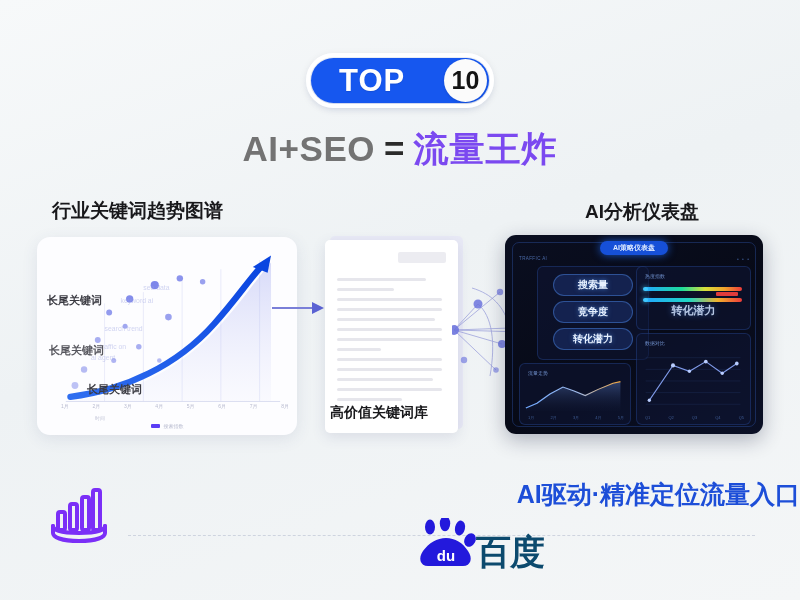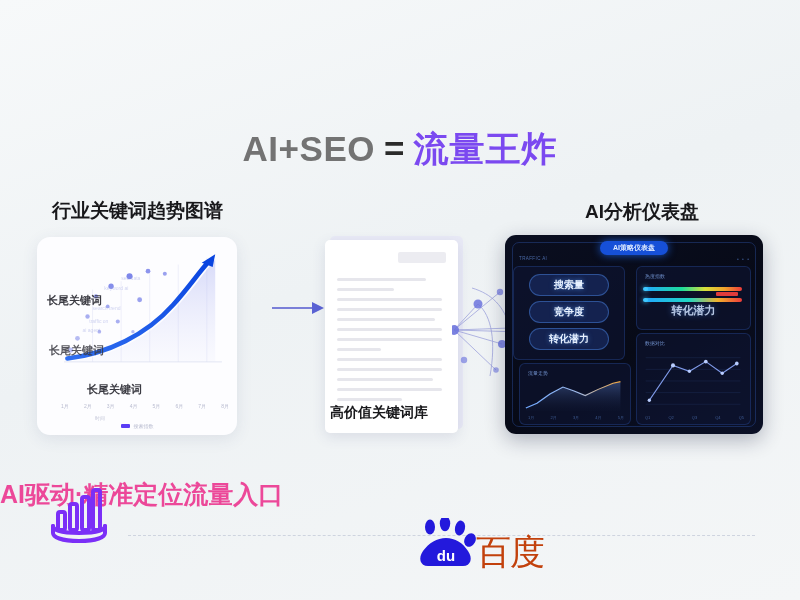--- a/index.html
+++ b/index.html
@@ -44,21 +44,21 @@
   .h-eq{color:#2b2b2b;margin:0 9px;}
   .h-pur{color:#7b49f0;letter-spacing:1px;text-align:center;}
 
   
   .cap{position:absolute;font-size:19px;font-weight:bold;color:#18181b;white-space:nowrap;}
   .cap-left{left:52px;top:198px;}
   .cap-right{left:585px;top:199px;}
 
   
   .card-left{
-    position:absolute;left:37px;top:237px;width:200px;height:198px;
+    position:absolute;left:37px;top:237px;width:260px;height:198px;
     background:#fdfdff;border-radius:13px;
     box-shadow:0 4px 16px rgba(60,70,120,.10);overflow:hidden;
   }
   .card-left .plot{position:absolute;left:22px;top:14px;right:10px;bottom:38px;}
   .kw-label{
     position:absolute;color:#3a3a42;font-size:11px;font-weight:bold;white-space:nowrap;
   }
   .kw1{left:10px;top:56px;}
   .kw2{left:12px;top:106px;opacity:.85;}
   .kw3{left:50px;top:145px;}
@@ -110,21 +110,21 @@
     position:absolute;left:50%;transform:translateX(-50%);top:6px;
     padding:2px 13px;border-radius:9px;background:#1650d8;
     color:#dce9ff;font-size:7px;font-weight:bold;white-space:nowrap;
     box-shadow:0 0 9px rgba(30,110,255,.75);
   }
   .dash-brand{position:absolute;left:14px;top:21px;font-size:4.5px;color:#4b6aa8;letter-spacing:.4px;}
   .dash-dots{position:absolute;right:13px;top:21px;font-size:5px;color:#3c5890;letter-spacing:1px;}
 
   .panel{position:absolute;border:1px solid rgba(55,100,205,.28);border-radius:6px;
          background:rgba(14,22,52,.55);}
-  .p-metrics{left:8px;top:31px;width:110px;height:92px;}
+  .p-metrics{left:32px;top:31px;width:110px;height:92px;}
   .p-area{left:14px;top:128px;width:110px;height:60px;}
   .p-gauge{left:131px;top:31px;width:113px;height:62px;}
   .p-line{left:131px;top:98px;width:113px;height:90px;}
 
   .mpill{
     position:absolute;left:50%;transform:translateX(-50%);
     width:78px;height:20px;border-radius:11px;
     background:rgba(22,38,86,.85);border:1px solid rgba(78,140,235,.45);
     color:#e7f1ff;font-size:10px;font-weight:bold;
     display:flex;align-items:center;justify-content:center;white-space:nowrap;
@@ -142,43 +142,48 @@
   .gauge-overlay{
     position:absolute;left:0;right:0;top:36px;text-align:center;
     font-size:11px;font-weight:bold;color:#cfe2ff;opacity:.88;
     text-shadow:0 0 6px rgba(80,150,255,.6);white-space:nowrap;
   }
   .axl{position:absolute;bottom:4px;left:8px;right:6px;display:flex;justify-content:space-between;}
   .axl span{font-size:4px;color:#3f5c94;}
 
   
   .tagline{
-    position:absolute;left:0;right:0;top:478px;text-align:left;
-    font-size:25px;font-weight:bold;color:#ec4899;white-space:nowrap;
+    position:absolute;left:0;right:0;top:478px;text-align:right;
+    font-size:25px;font-weight:bold;color:#1d4ed8;white-space:nowrap;
   }
   .divider{position:absolute;left:128px;right:45px;top:535px;height:0;
            border-top:1px dashed #c9cfdc;opacity:.85;}
 
   
   .baricon{position:absolute;left:48px;top:484px;}
 
   
   .logos{position:absolute;left:418px;top:518px;display:flex;align-items:center;gap:9px;}
   .baidu{display:flex;align-items:flex-end;}
-  .baidu-txt{color:#c2410c;font-size:35px;font-weight:normal;line-height:.92;letter-spacing:-1px;}
+  .baidu-txt{color:#0c4a6e;font-size:35px;font-weight:bold;line-height:.92;letter-spacing:-1px;}
   .google{font-size:45px;font-weight:bold;line-height:1;letter-spacing:-2px;
           font-family:"DejaVu Sans",sans-serif;position:relative;}
   .gb{color:#4285f4;} .gr{color:#ea4335;} .gy{color:#fbbc05;} .gg{color:#34a853;}
   .g-play{position:absolute;left:53px;top:-3px;color:#7b3fe4;font-size:14px;}
 </style>
 </head>
 <body>
 
 <div class="stage">
 
+  <div class="badge">
+    <div class="badge-ring"></div>
+    <div class="badge-top">TOP</div>
+    <div class="badge-num">10</div>
+  </div>
 
   <div class="headline">
     <span class="h-red">AI+SEO</span><span class="h-eq">=</span><span class="h-pur">流量王炸</span>
   </div>
 
   <div class="cap cap-right">AI分析仪表盘</div>
   <div class="cap cap-left">行业关键词趋势图谱</div>
 
   <div class="card-left">
     <svg class="plot" viewBox="0 0 200 146" preserveAspectRatio="none">

